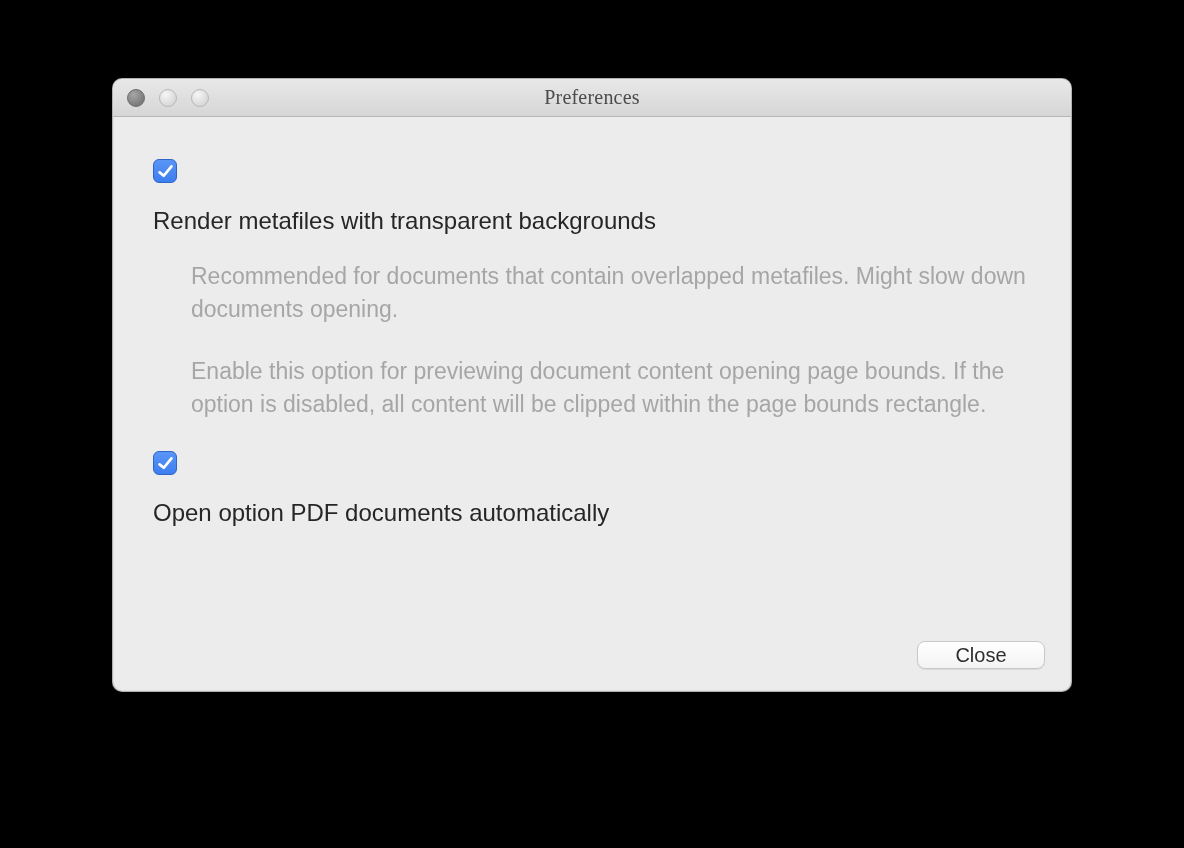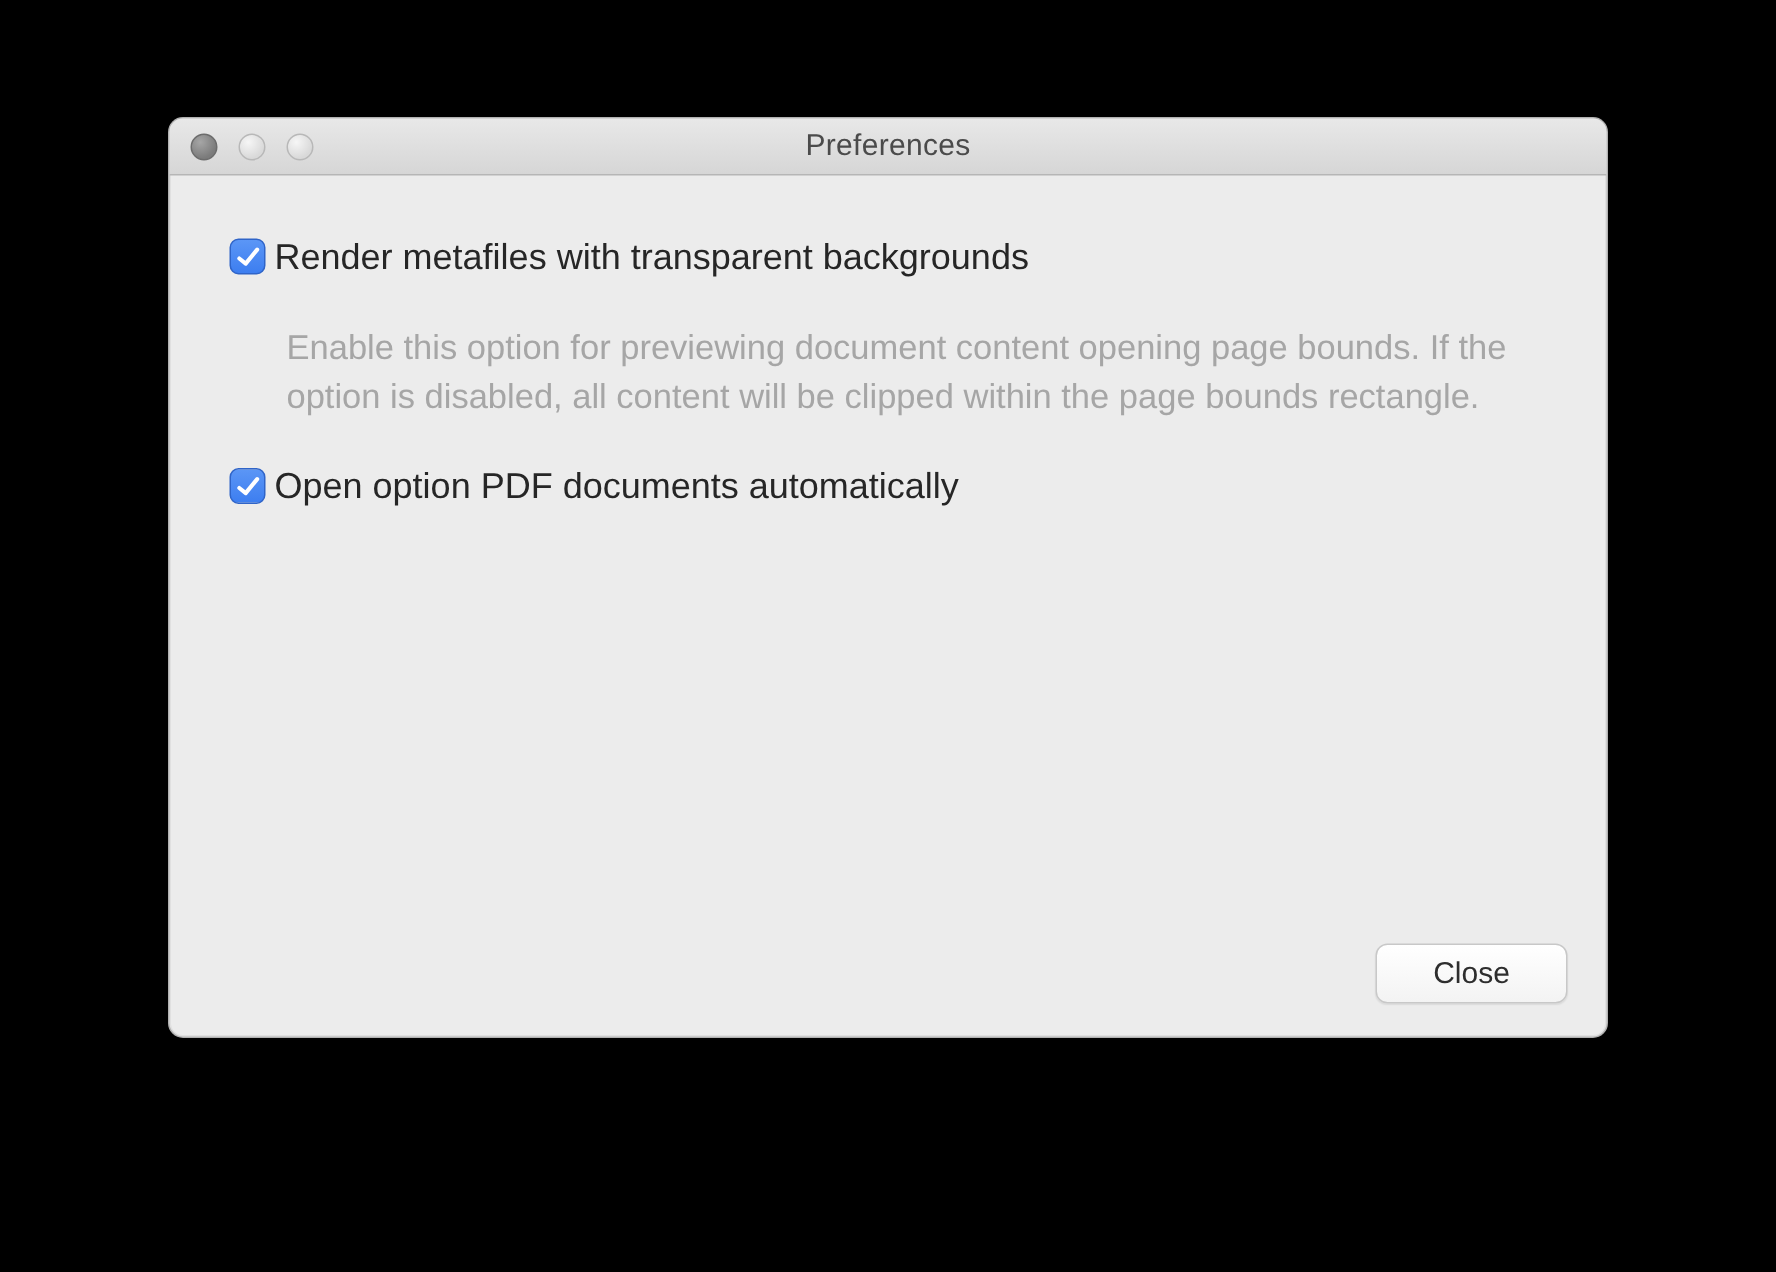--- a/index.html
+++ b/index.html
@@ -25,20 +25,21 @@
     overflow: hidden;
   }
   .titlebar {
     position: relative;
     height: 38px;
     background: linear-gradient(#e8e8e8, #d6d6d6);
     border-bottom: 1px solid #b6b6b6;
     display: flex;
     align-items: center;
     justify-content: center;
+    font-family: Liberation Serif, serif;
   }
   .traffic {
     position: absolute;
     left: 14px; top: 0; bottom: 0;
     display: flex; align-items: center; gap: 14px;
   }
   .tl-btn {
     width: 18px; height: 18px; border-radius: 50%;
     background: radial-gradient(circle at 35% 30%, #f6f6f6, #d9d9d9 70%);
     border: 1px solid #b8b8b8;
@@ -51,22 +52,23 @@
     font-size: 20px;
     color: #4b4b4b;
     letter-spacing: 0.2px;
   }
   .content {
     padding: 40px 34px 20px 40px;
   }
   .opt {
     display: flex;
     align-items: flex-start;
-    gap: 6px;
+    gap: 23px;
     margin-bottom: 24px;
+    flex-direction: column;
   }
   .chk {
     width: 24px; height: 24px;
     flex: 0 0 24px;
     border-radius: 6px;
     background: linear-gradient(#5b96f6, #3d7ef0);
     border: 1px solid #2f64c8;
     position: relative;
     margin-top: 2px;
     cursor: pointer;
@@ -89,21 +91,21 @@
     margin: 10px 0 0 38px;
     max-width: 870px;
   }
   .group { margin-bottom: 28px; }
   .footer {
     position: absolute;
     right: 26px; bottom: 22px;
   }
   .btn {
     min-width: 128px;
-    height: 40px;
+    height: 28px;
     padding: 0 22px;
     border-radius: 8px;
     background: linear-gradient(#ffffff, #f3f3f3);
     border: 1px solid #c8c8c8;
     font-size: 20px;
     color: #2e2e2e;
     cursor: pointer;
     box-shadow: 0 1px 1px rgba(0,0,0,0.08);
   }
 </style>
@@ -126,20 +128,21 @@
 
       <div class="group">
         <div class="opt">
           <div class="chk">
             <svg viewBox="0 0 20 20">
                 <polyline points="3,11 8,15 17,4"></polyline>
               </svg>
           </div>
           <div class="opt-label">Render metafiles with transparent backgrounds</div>
         </div>
+        <div class="opt-desc">Recommended for documents that contain overlapped metafiles. Might slow down documents opening.</div>
       </div>
 
       <div class="group">
         <div class="opt-desc">Enable this option for previewing document content opening page bounds. If the option is disabled, all content will be clipped within the page bounds rectangle.</div>
       </div>
 
       <div class="group">
         <div class="opt">
           <div class="chk">
             <svg viewBox="0 0 20 20">

